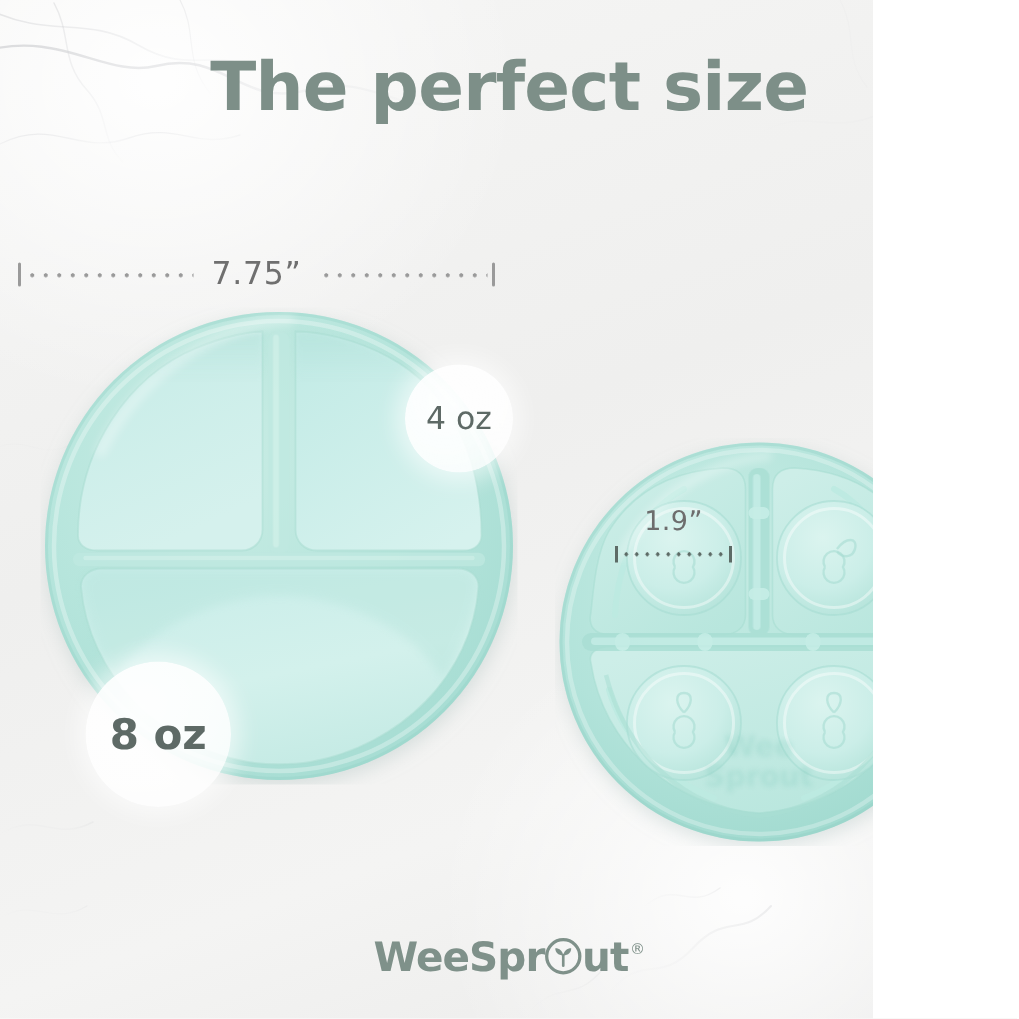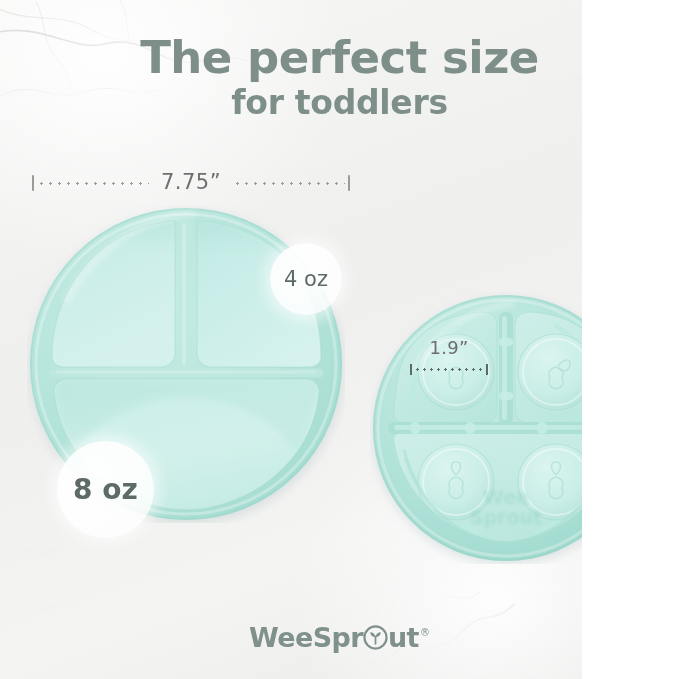--- a/index.html
+++ b/index.html
@@ -58,21 +58,21 @@
     font-weight: bold;
     letter-spacing: -0.3px;
     line-height: 1.25;
     color: #7d8f88;
     font-family: "DejaVu Sans", sans-serif;
   }
 
   
   .ruler {
     position: absolute;
-    left: 32px;
+    left: 12px;
     top: 170px;
     width: 318px;
     height: 26px;
     display: flex;
     align-items: center;
   }
   .ruler-cap {
     width: 2px;
     height: 16px;
     background: #9a9a9a;
@@ -257,21 +257,20 @@
       <path d="M408,660 C428,636 440,656 462,632 C484,608 494,626 514,604" stroke-width="1.4" opacity="0.45"></path>
       <path d="M352,676 C372,652 382,670 402,646" stroke-width="0.9" opacity="0.3"></path>
       <path d="M0,556 C26,540 36,562 62,548" stroke-width="1.0" opacity="0.3"></path>
       <path d="M0,612 C24,598 34,618 58,604" stroke-width="0.8" opacity="0.25"></path>
       <path d="M-6,300 C18,288 26,308 48,296" stroke-width="0.8" opacity="0.22"></path>
     </g>
   </svg>
 
   <div class="heading-wrap">
     <div class="heading-line1">The perfect size</div>
-    <div class="heading-line2">for toddlers</div>
   </div>
 
   <div class="ruler">
     <div class="ruler-cap"></div>
     <div class="ruler-dots"></div>
     <div class="ruler-label">7.75”</div>
     <div class="ruler-dots"></div>
     <div class="ruler-cap"></div>
   </div>
 

